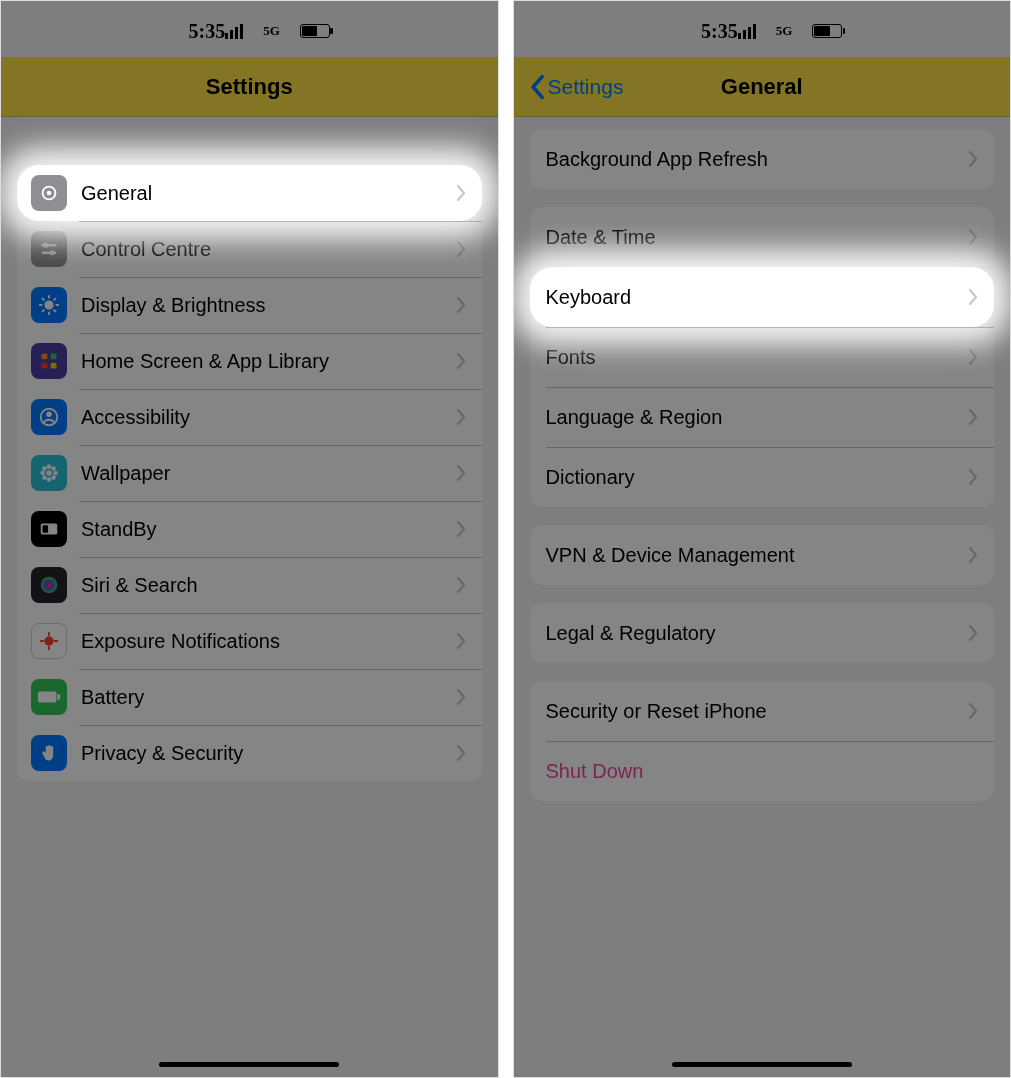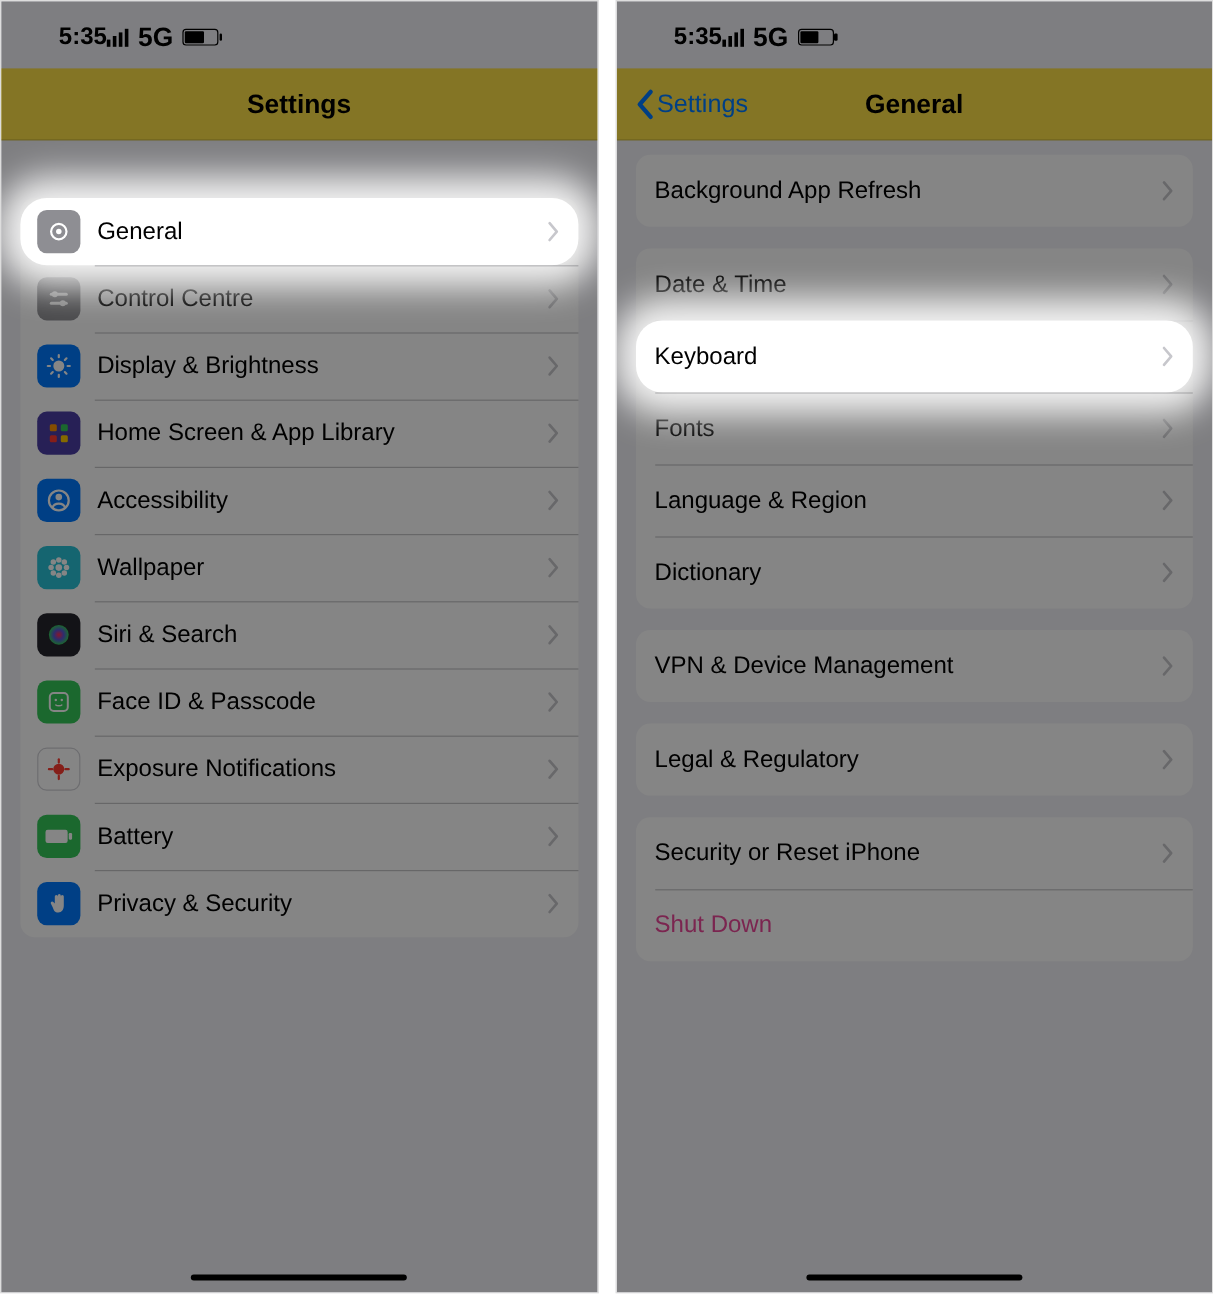--- a/index.html
+++ b/index.html
@@ -25,31 +25,32 @@
     position: absolute;
     inset: 0;
     background: rgba(0,0,0,0.48);
     pointer-events: none;
     z-index: 50;
   }
   .statusbar {
     height: 56px;
     display: flex;
     align-items: center;
-    justify-content: flex-start;
+    justify-content: center;
     padding: 4px 28px 0 48px;
     font-size: 20px;
     font-weight: 600;
     color: #000;
+    font-family: Liberation Serif, serif;
   }
   .statusbar .right {
     display: flex;
     align-items: center;
-    gap: 8px;
-    font-size: 22px;
+    gap: 20px;
+    font-size: 13px;
   }
   .signal { display: inline-flex; align-items: flex-end; gap: 2px; }
   .signal i { width: 3px; background:#000; display:inline-block; }
   .signal i:nth-child(1){height:6px;}
   .signal i:nth-child(2){height:9px;}
   .signal i:nth-child(3){height:12px;}
   .signal i:nth-child(4){height:15px;}
   .batt { width:30px; height:14px; border:1.5px solid #000; border-radius:3px; position:relative; }
   .batt::after { content:""; position:absolute; right:-4px; top:3px; width:2.5px; height:6px; background:#000; border-radius:1px;}
   .batt i { position:absolute; left:1px; top:1px; bottom:1px; width:55%; background:#000; border-radius:1px;}
@@ -269,50 +270,48 @@
           </span>
           <span>Wallpaper</span>
           <span class="chev">
             <svg viewBox="0 0 10 18">
               <path d="M2 2 L8 9 L2 16" stroke="#c7c7cc" stroke-width="2.2" fill="none" stroke-linecap="round" stroke-linejoin="round"></path>
             </svg>
           </span>
           <span class="sep"></span>
         </div>
         <div class="row with-icon">
+          <span class="icon" style="background:#000000;">
+            <svg width="22" height="22" viewBox="0 0 24 24">
+              <rect x="3" y="6" width="18" height="12" rx="2" fill="#fff"></rect>
+              <rect x="5" y="8" width="6" height="8" rx="1" fill="#000"></rect>
+            </svg>
+          </span>
+          <span>StandBy</span>
+          <span class="chev">
+            <svg viewBox="0 0 10 18">
+              <path d="M2 2 L8 9 L2 16" stroke="#c7c7cc" stroke-width="2.2" fill="none" stroke-linecap="round" stroke-linejoin="round"></path>
+            </svg>
+          </span>
+          <span class="sep"></span>
+        </div>
+        <div class="row with-icon">
           <span class="icon" style="background:#26252c;">
             <svg width="22" height="22" viewBox="0 0 24 24">
               <circle cx="12" cy="12" r="9" fill="url(#sg)"></circle>
               <defs>
                 <radialGradient id="sg">
                   <stop offset="0" stop-color="#ff2d55"></stop>
                   <stop offset="0.5" stop-color="#5856d6"></stop>
                   <stop offset="1" stop-color="#34c759"></stop>
                 </radialGradient>
               </defs>
             </svg>
           </span>
           <span>Siri &amp; Search</span>
-          <span class="chev">
-            <svg viewBox="0 0 10 18">
-              <path d="M2 2 L8 9 L2 16" stroke="#c7c7cc" stroke-width="2.2" fill="none" stroke-linecap="round" stroke-linejoin="round"></path>
-            </svg>
-          </span>
-          <span class="sep"></span>
-        </div>
-        <div class="row with-icon">
-          <span class="icon" style="background:#34c759;">
-            <svg width="20" height="20" viewBox="0 0 24 24">
-              <rect x="3" y="3" width="18" height="18" rx="4" stroke="#fff" stroke-width="2" fill="none"></rect>
-              <circle cx="9" cy="10" r="1.2" fill="#fff"></circle>
-              <circle cx="15" cy="10" r="1.2" fill="#fff"></circle>
-              <path d="M9 15c1 1 5 1 6 0" stroke="#fff" stroke-width="1.5" fill="none" stroke-linecap="round"></path>
-            </svg>
-          </span>
-          <span>Face ID &amp; Passcode</span>
           <span class="chev">
             <svg viewBox="0 0 10 18">
               <path d="M2 2 L8 9 L2 16" stroke="#c7c7cc" stroke-width="2.2" fill="none" stroke-linecap="round" stroke-linejoin="round"></path>
             </svg>
           </span>
           <span class="sep"></span>
         </div>
         <div class="row with-icon">
           <span class="icon" style="background:#ffffff;border:0.5px solid #d1d1d6;">
             <svg width="22" height="22" viewBox="0 0 24 24">

